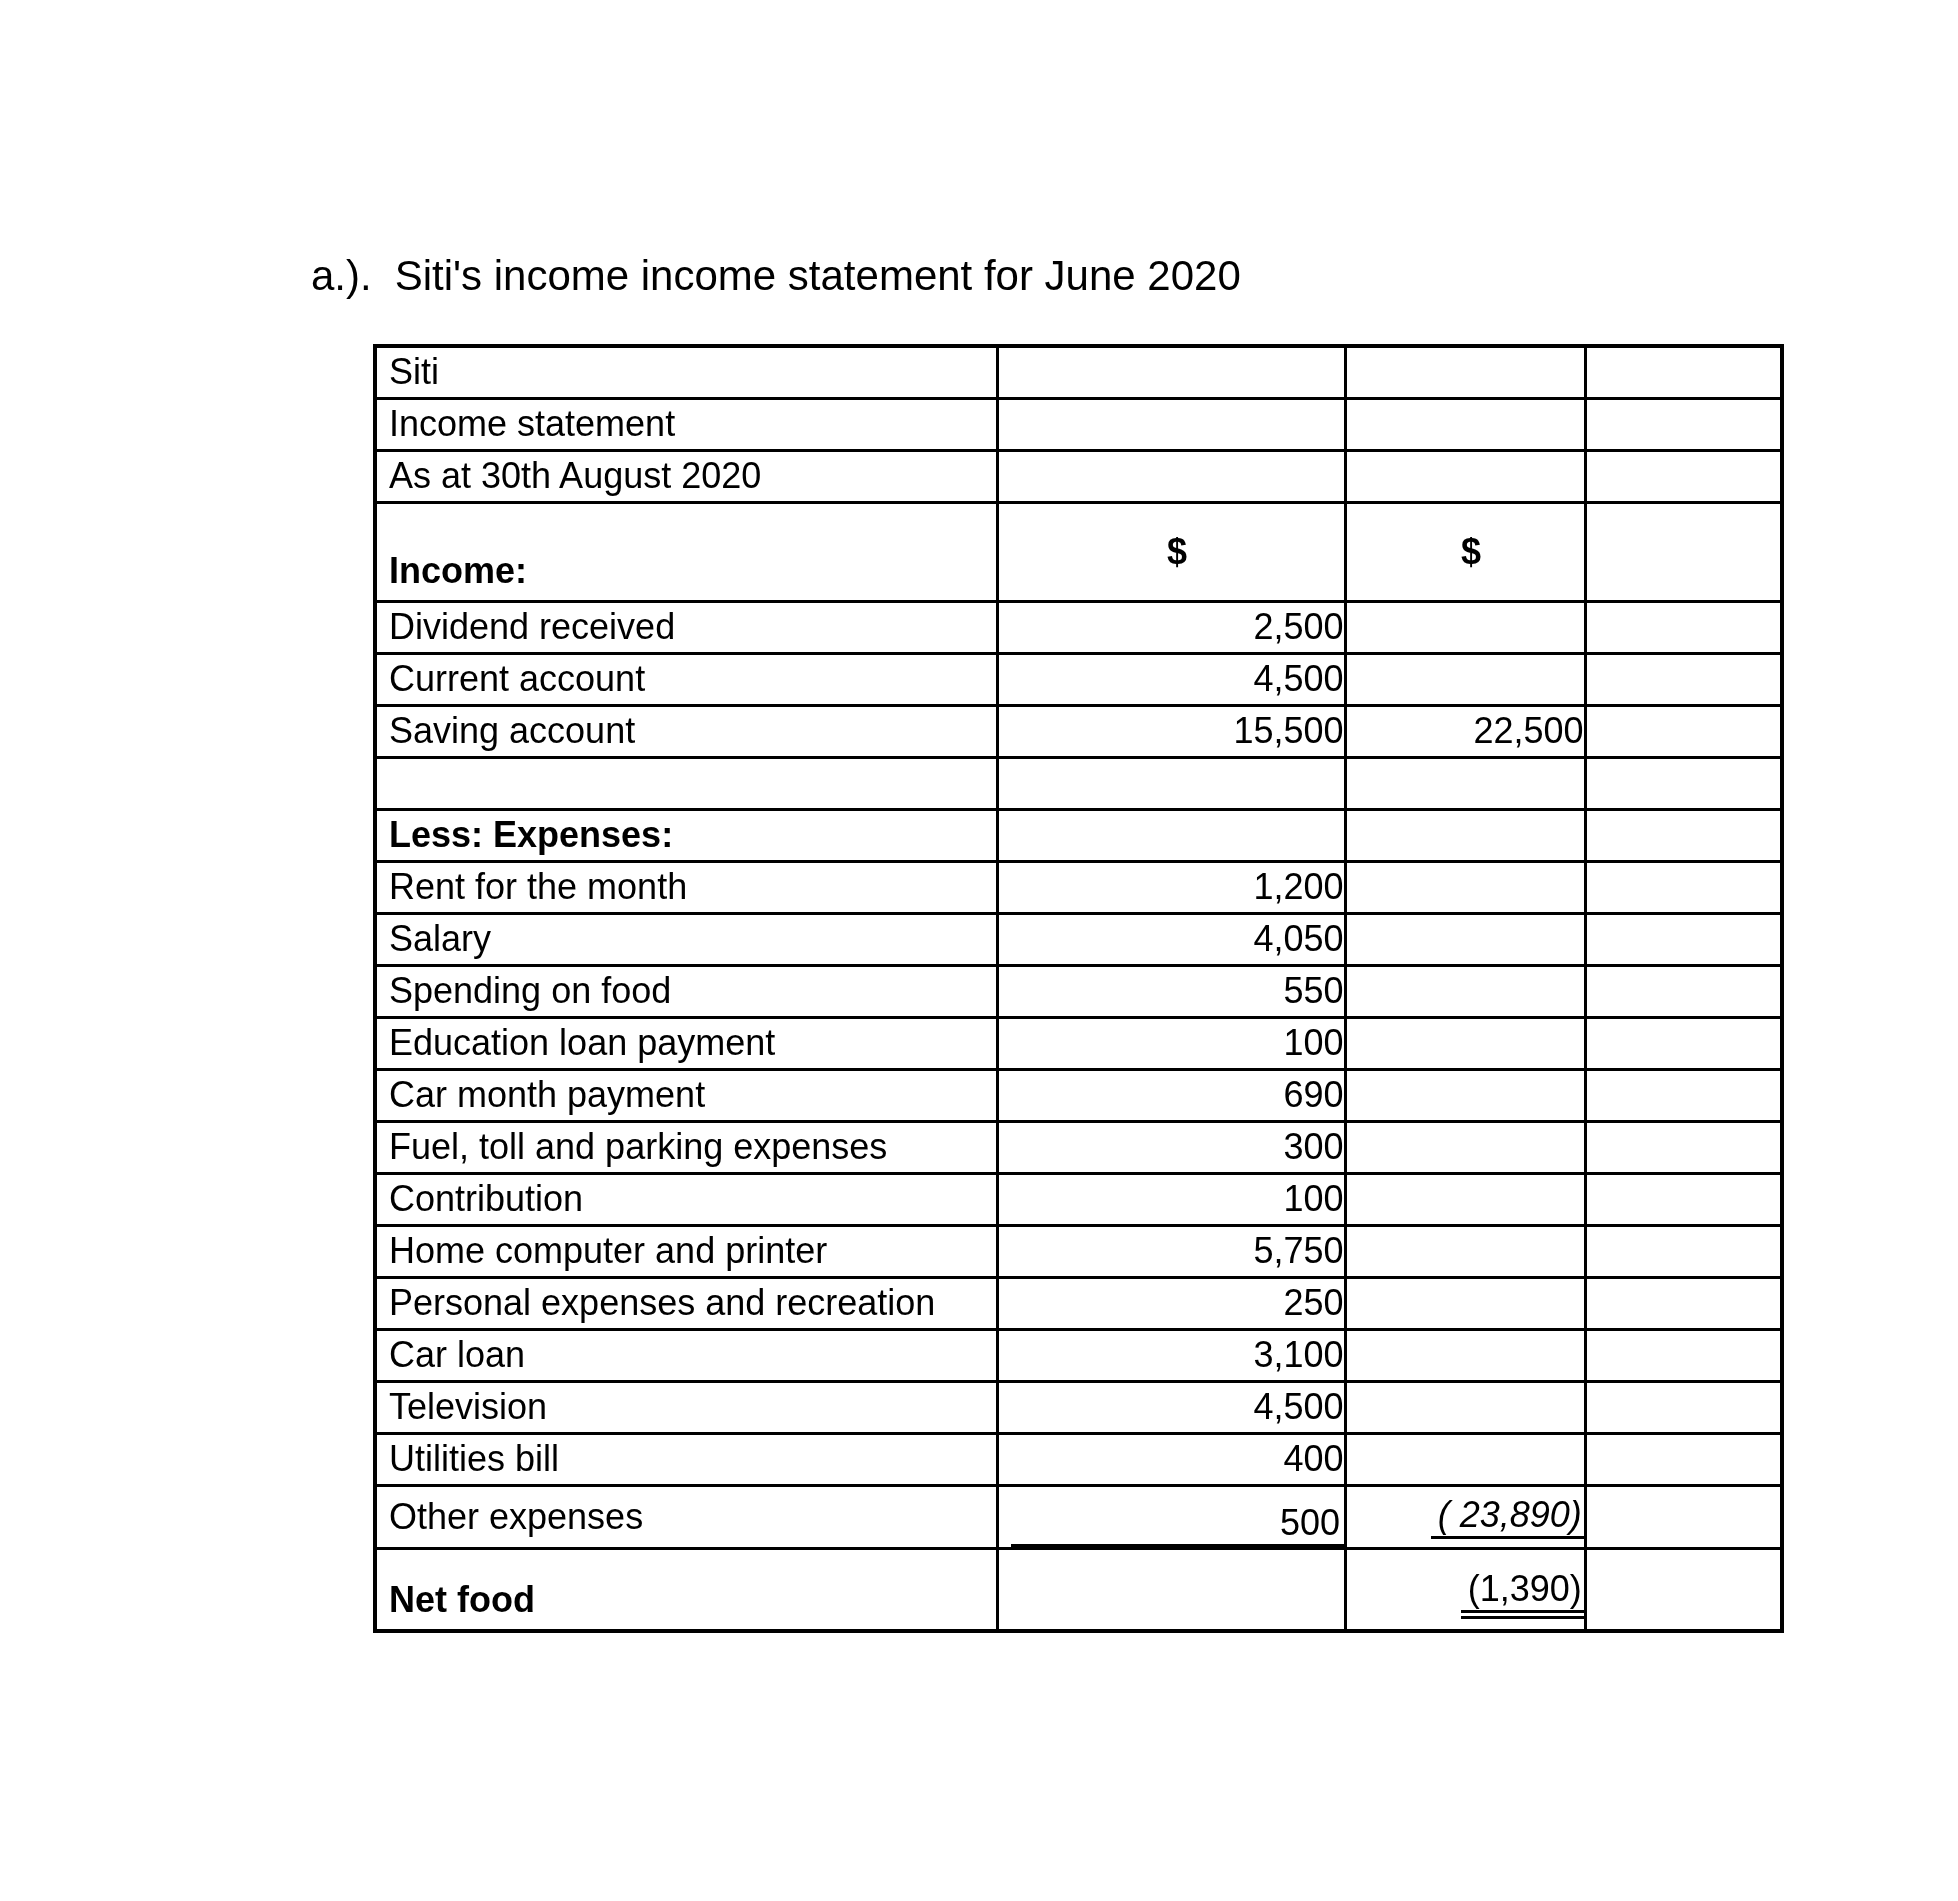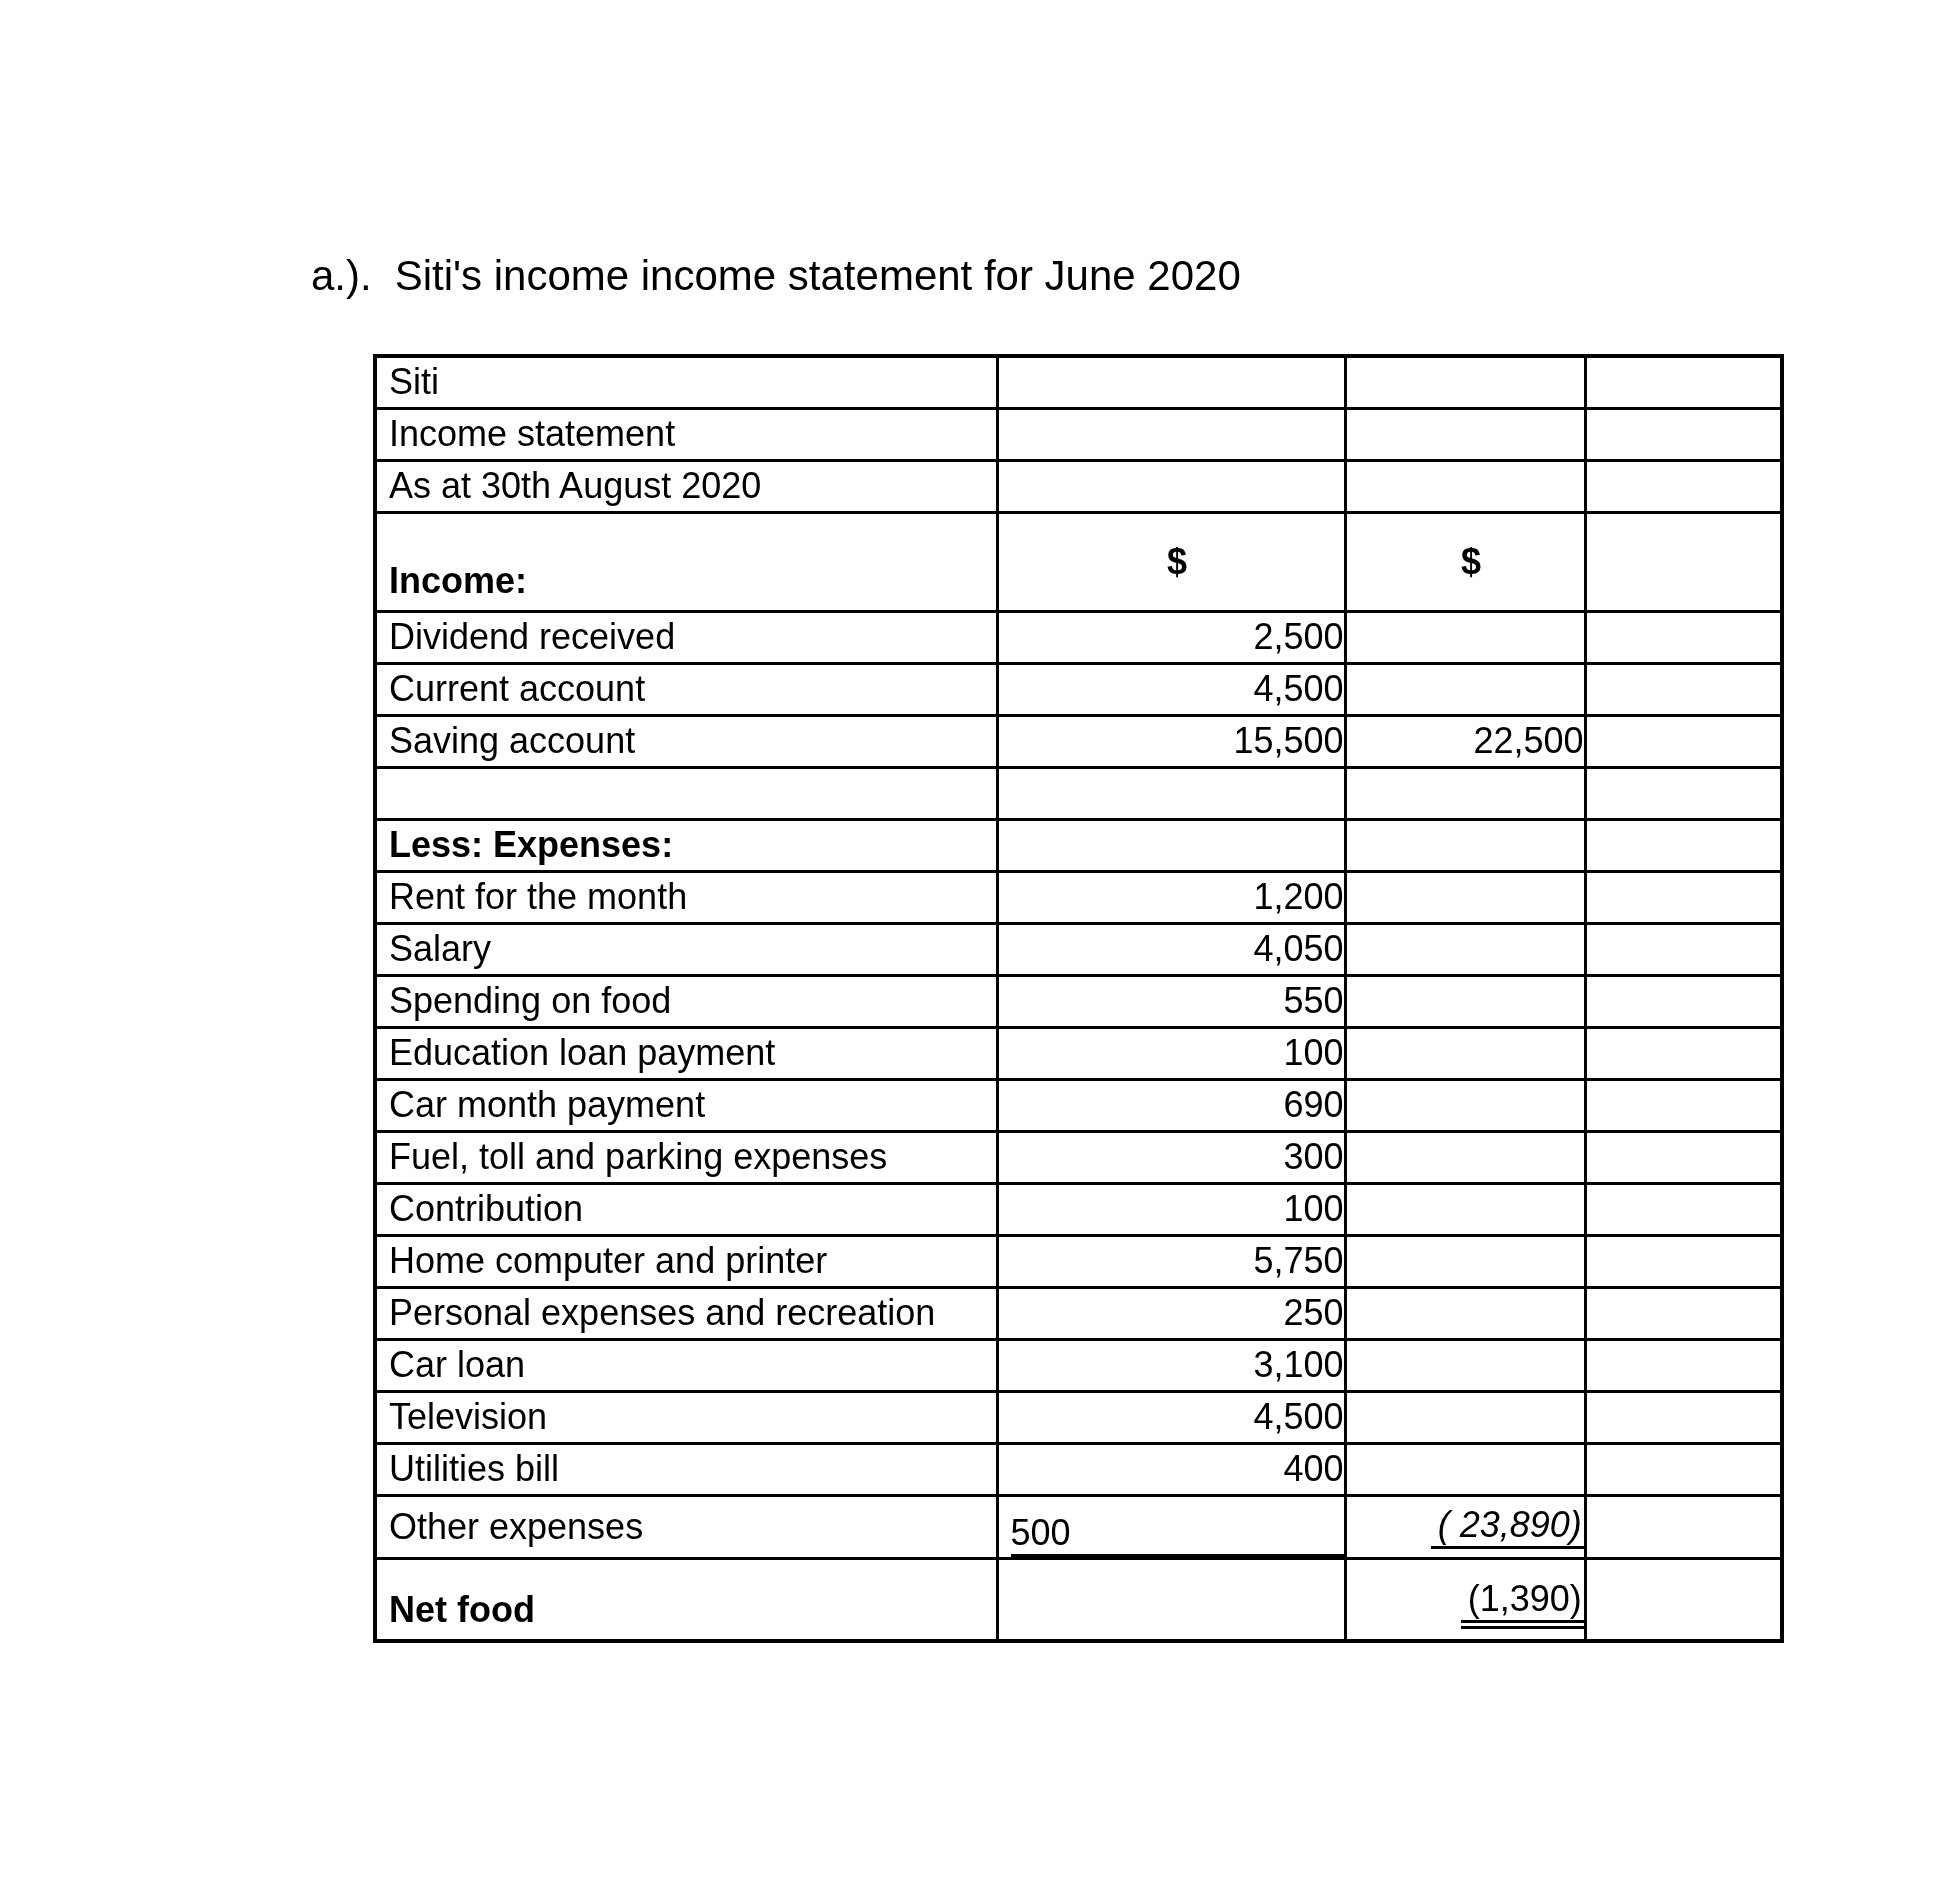--- a/index.html
+++ b/index.html
@@ -18,21 +18,21 @@
     top: 253px;
     font-size: 42px;
     line-height: 1.1;
     white-space: nowrap;
     display: flex;
   }
   .title .prefix { margin-right: 23px; }
   table.statement {
     position: absolute;
     left: 373px;
-    top: 354px;
+    top: 344px;
     border-collapse: collapse;
     table-layout: fixed;
     border: 4.3px solid #000;
   }
   table.statement td {
     border: 3.4px solid #000;
     font-size: 36px;
     line-height: 1.1;
     padding: 0 0 0 12px;
     vertical-align: middle;
@@ -50,20 +50,21 @@
     vertical-align: bottom;
     padding: 0 0 8.5px 0;
     font-weight: bold;
   }
   tr.tall td.lbl { vertical-align: bottom; padding-bottom: 8.5px; margin-top: 20px; }
   tr.netloss td { vertical-align: bottom; padding-bottom: 10.2px; }
   
   td.other-amt { vertical-align: bottom; padding: 0 22px 5.1px 15.3px; }
   td.other-amt .ufull {
     border-bottom: 3.4px solid #000;
+    text-align: right;
     padding: 0 3.4px 1.7px 0;
     margin-top: 16px;
   }
   
   td.ul { vertical-align: bottom; padding-bottom: 6.8px; }
   td.ul .uspan {
     display: inline-block;
     border-bottom: 3.4px solid #000;
     padding: 0 1.7px 1.7px 6.8px;
     font-style: italic;

